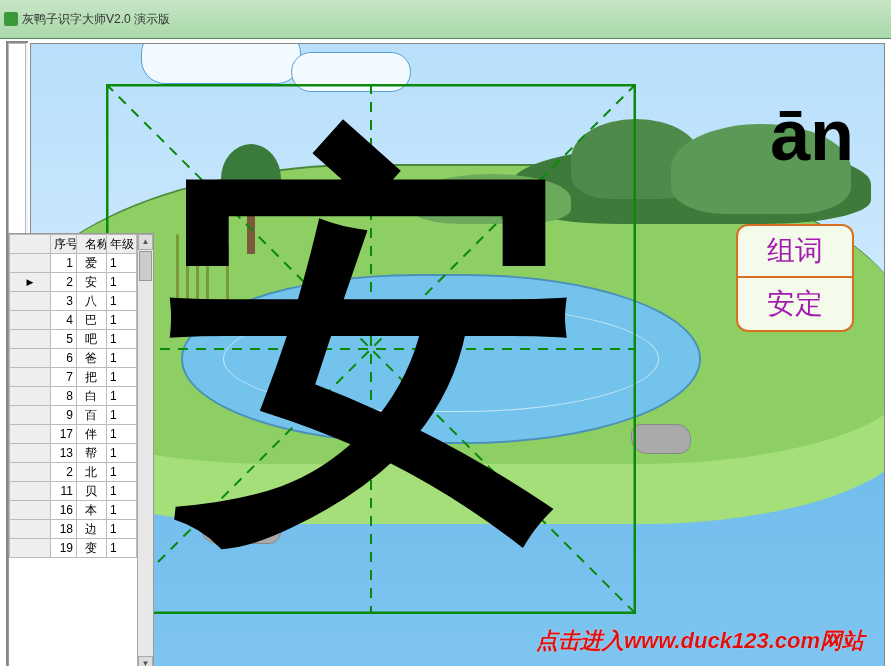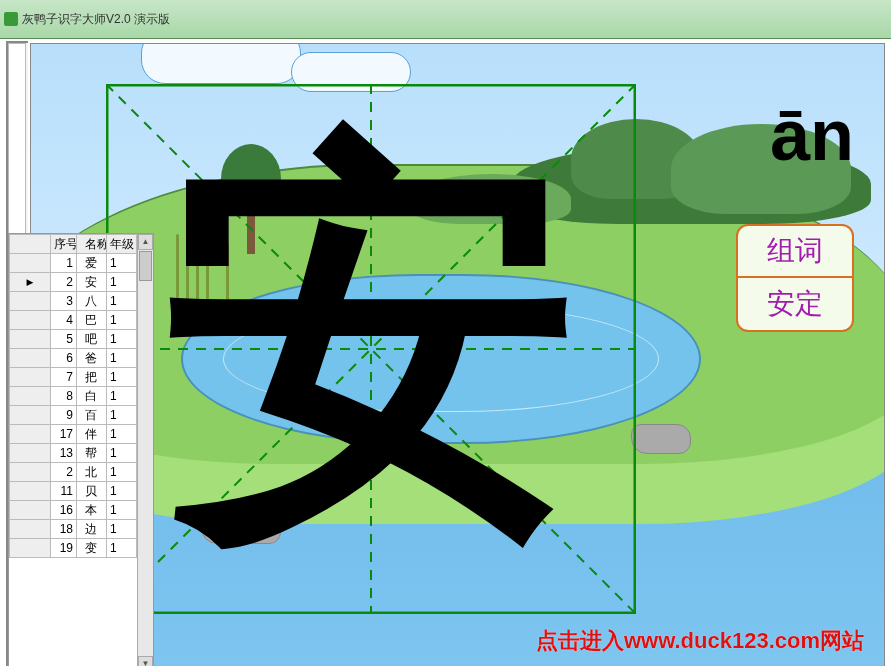--- a/index.html
+++ b/index.html
@@ -34,21 +34,21 @@
 .stone.s2{left:600px; top:380px; width:60px; height:30px;}
 .grid { position:absolute; left:75px; top:40px; width:530px; height:530px; }
 .grid svg { width:100%; height:100%; display:block;}
 .pinyin { position:absolute; right:30px; top:50px; font-size:72px; font-weight:bold; color:#000; }
 .word-buttons { position:absolute; right:30px; top:180px; width:118px; display:flex; flex-direction:column; }
 .word-btn { height:54px; border:2px solid #d77020; background:#f5fbeb; color:#a21caf; font-size:28px; display:flex; justify-content:center; align-items:center; cursor:pointer;}
 .word-btn:first-child { border-top-left-radius:12px; border-top-right-radius:12px; }
 .word-btn:last-child { border-bottom-left-radius:12px; border-bottom-right-radius:12px; }
 .word-btn + .word-btn { border-top:none; }
 .hanzi { position:absolute; left:75px; top:25px; width:530px; height:550px; font-size:420px; line-height:550px; text-align:center; color:#000; font-family: "KaiTi","STKaiti","SimSun",serif; font-weight:bold;}
-.link-text { position:absolute; bottom:10px; right:20px; color:#d11; font-size:22px; font-weight:bold; text-shadow:0 0 1px #fff; cursor:pointer;margin-left:36px;}
+.link-text { position:absolute; bottom:10px; right:20px; color:#d11; font-size:22px; font-style:italic; font-weight:bold; text-shadow:0 0 1px #fff; cursor:pointer;margin-left:36px;}
 .sidepanel { position:absolute; left:8px; top:194px; width:146px; height:440px; background:#fff; border:1px solid #999; display:flex; z-index:50;}
 .tablewrap { flex:1; overflow:hidden;}
 table { border-collapse:collapse; width:100%; font-size:12px; table-layout:fixed;}
 th,td { border:1px solid #bbb; padding:0 3px; height:19px; background:#fff; white-space:nowrap; overflow:hidden;}
 th { background:#eee; font-weight:normal; position:sticky; top:0;}
 th.c1,td.c1{ width:26px; text-align:right;}
 th.c2,td.c2{ width:30px; text-align:left;padding-left:8px;}
 th.c3,td.c3{ width:30px; text-align:left;}
 td.csel{ width:12px; background:#eee;}
 .row-ptr{ font-size:9px; color:#000; text-align:center;}

